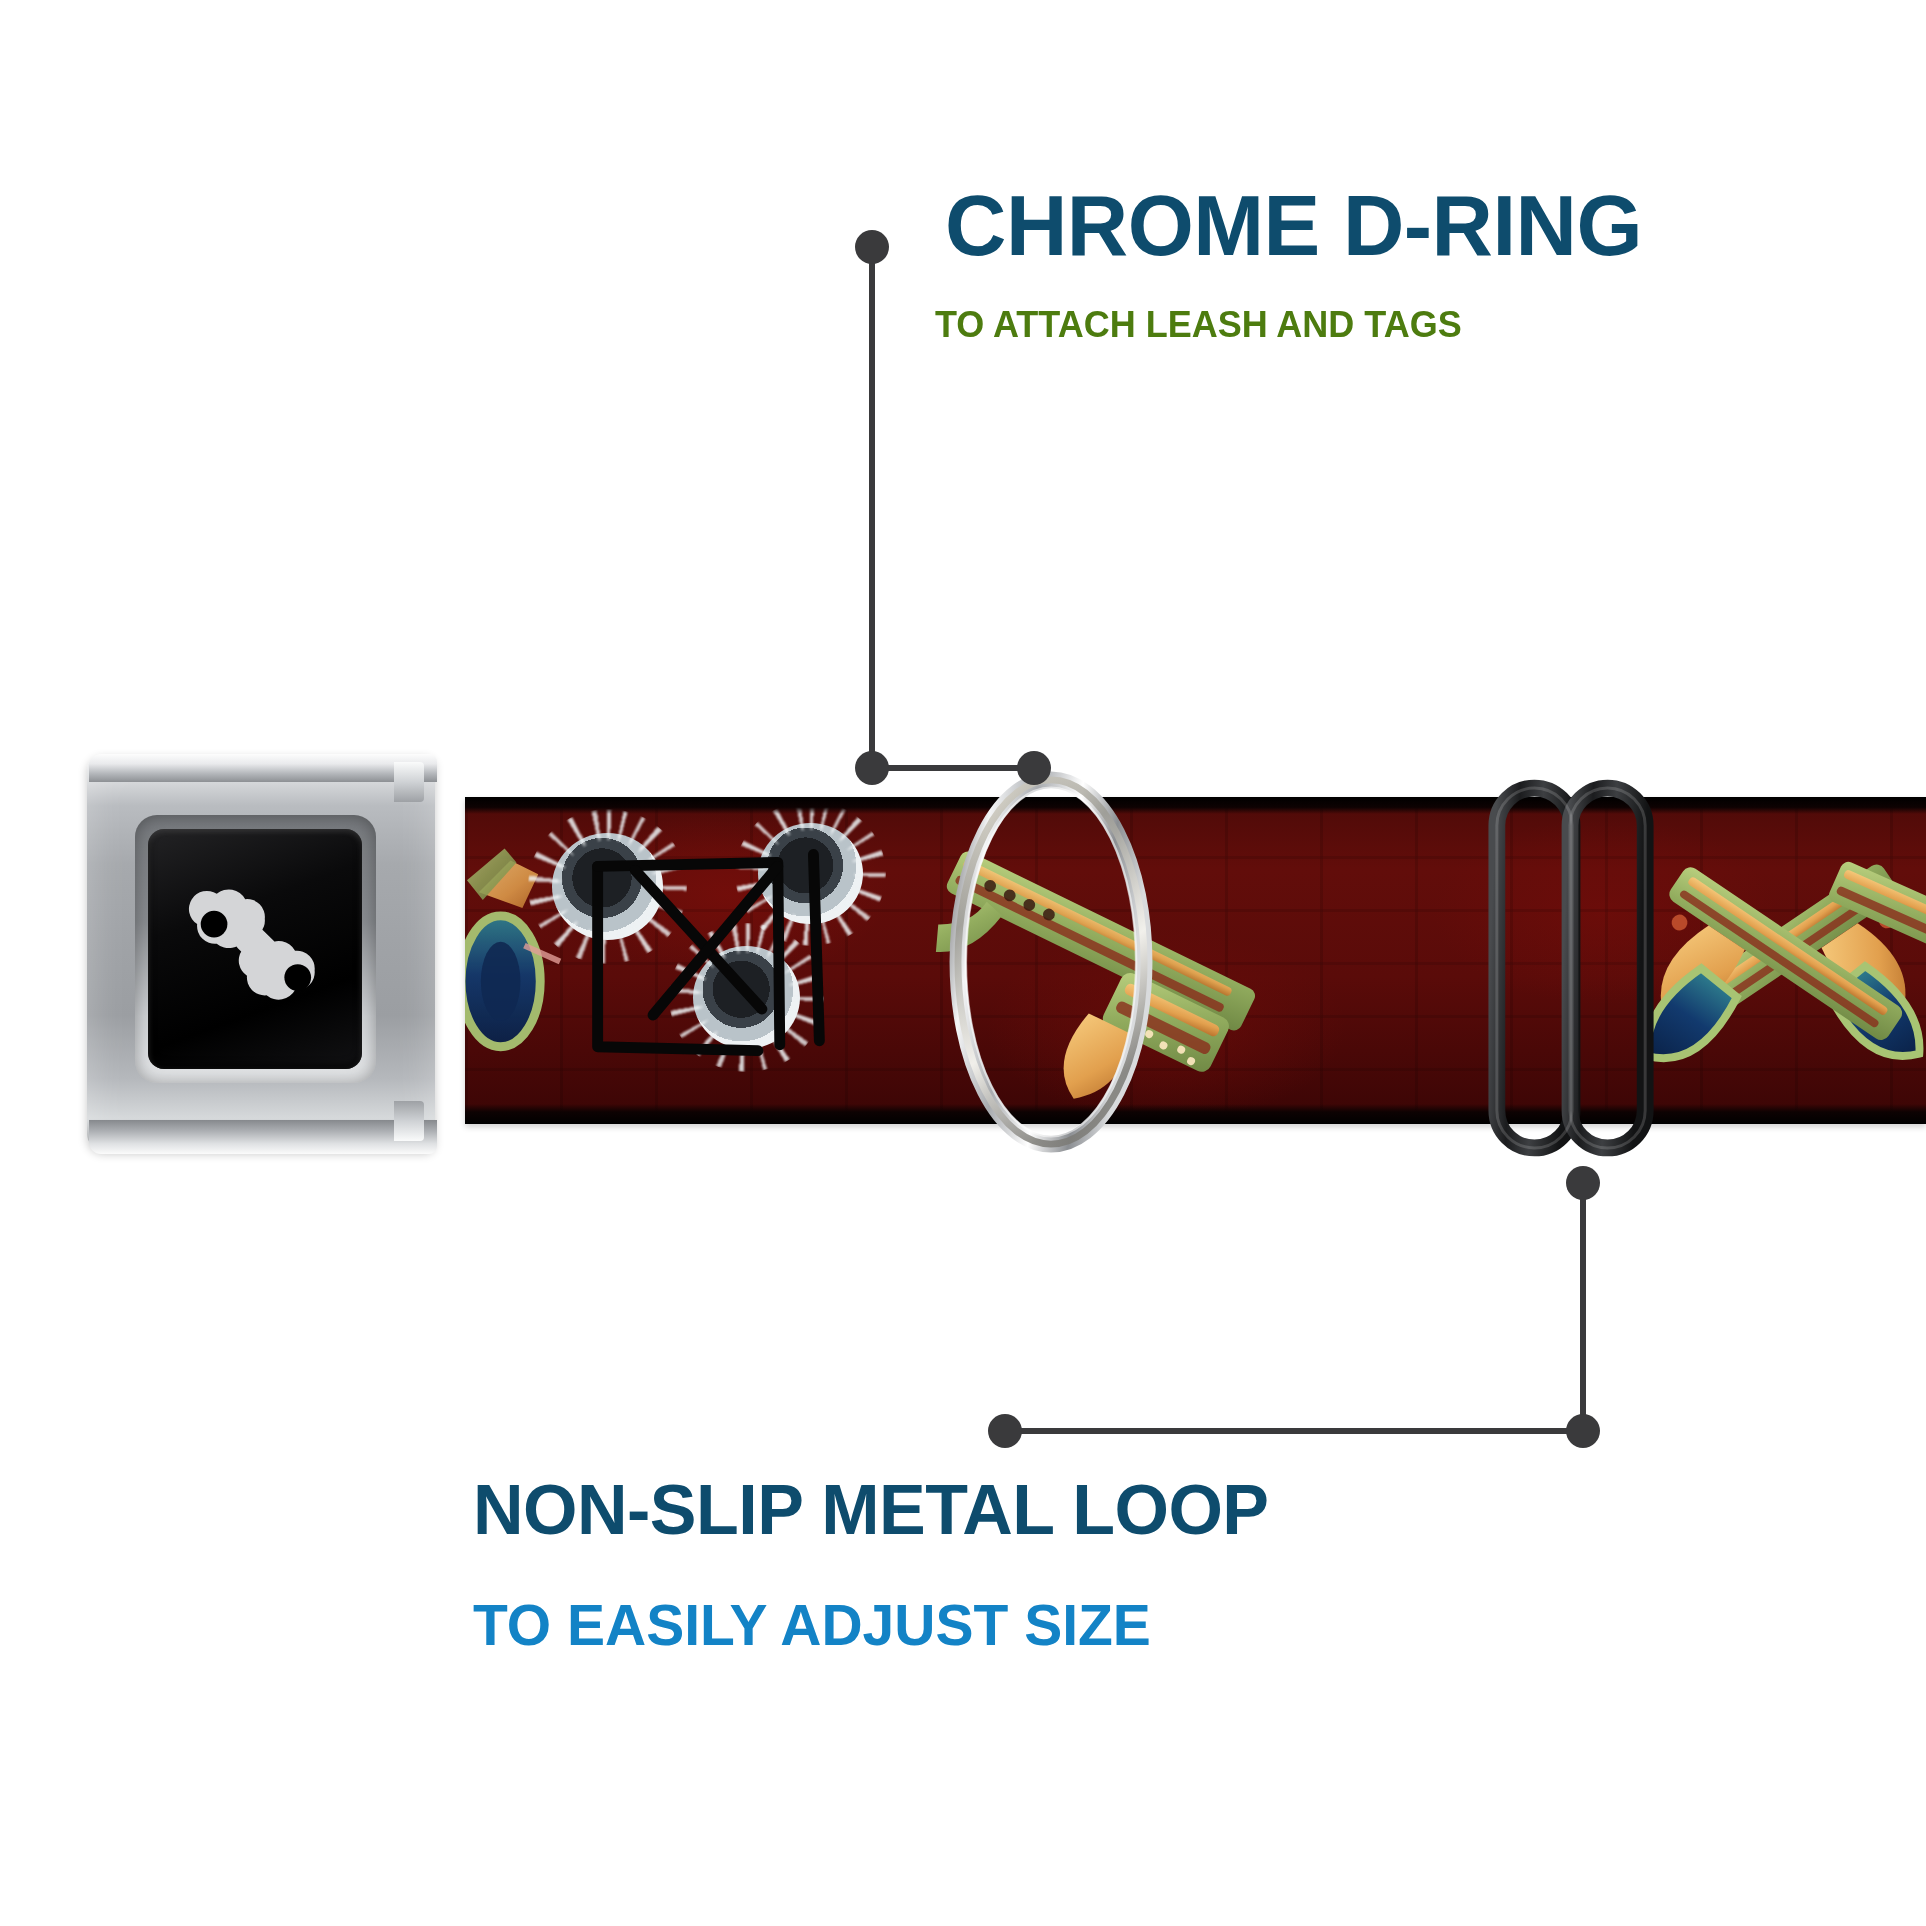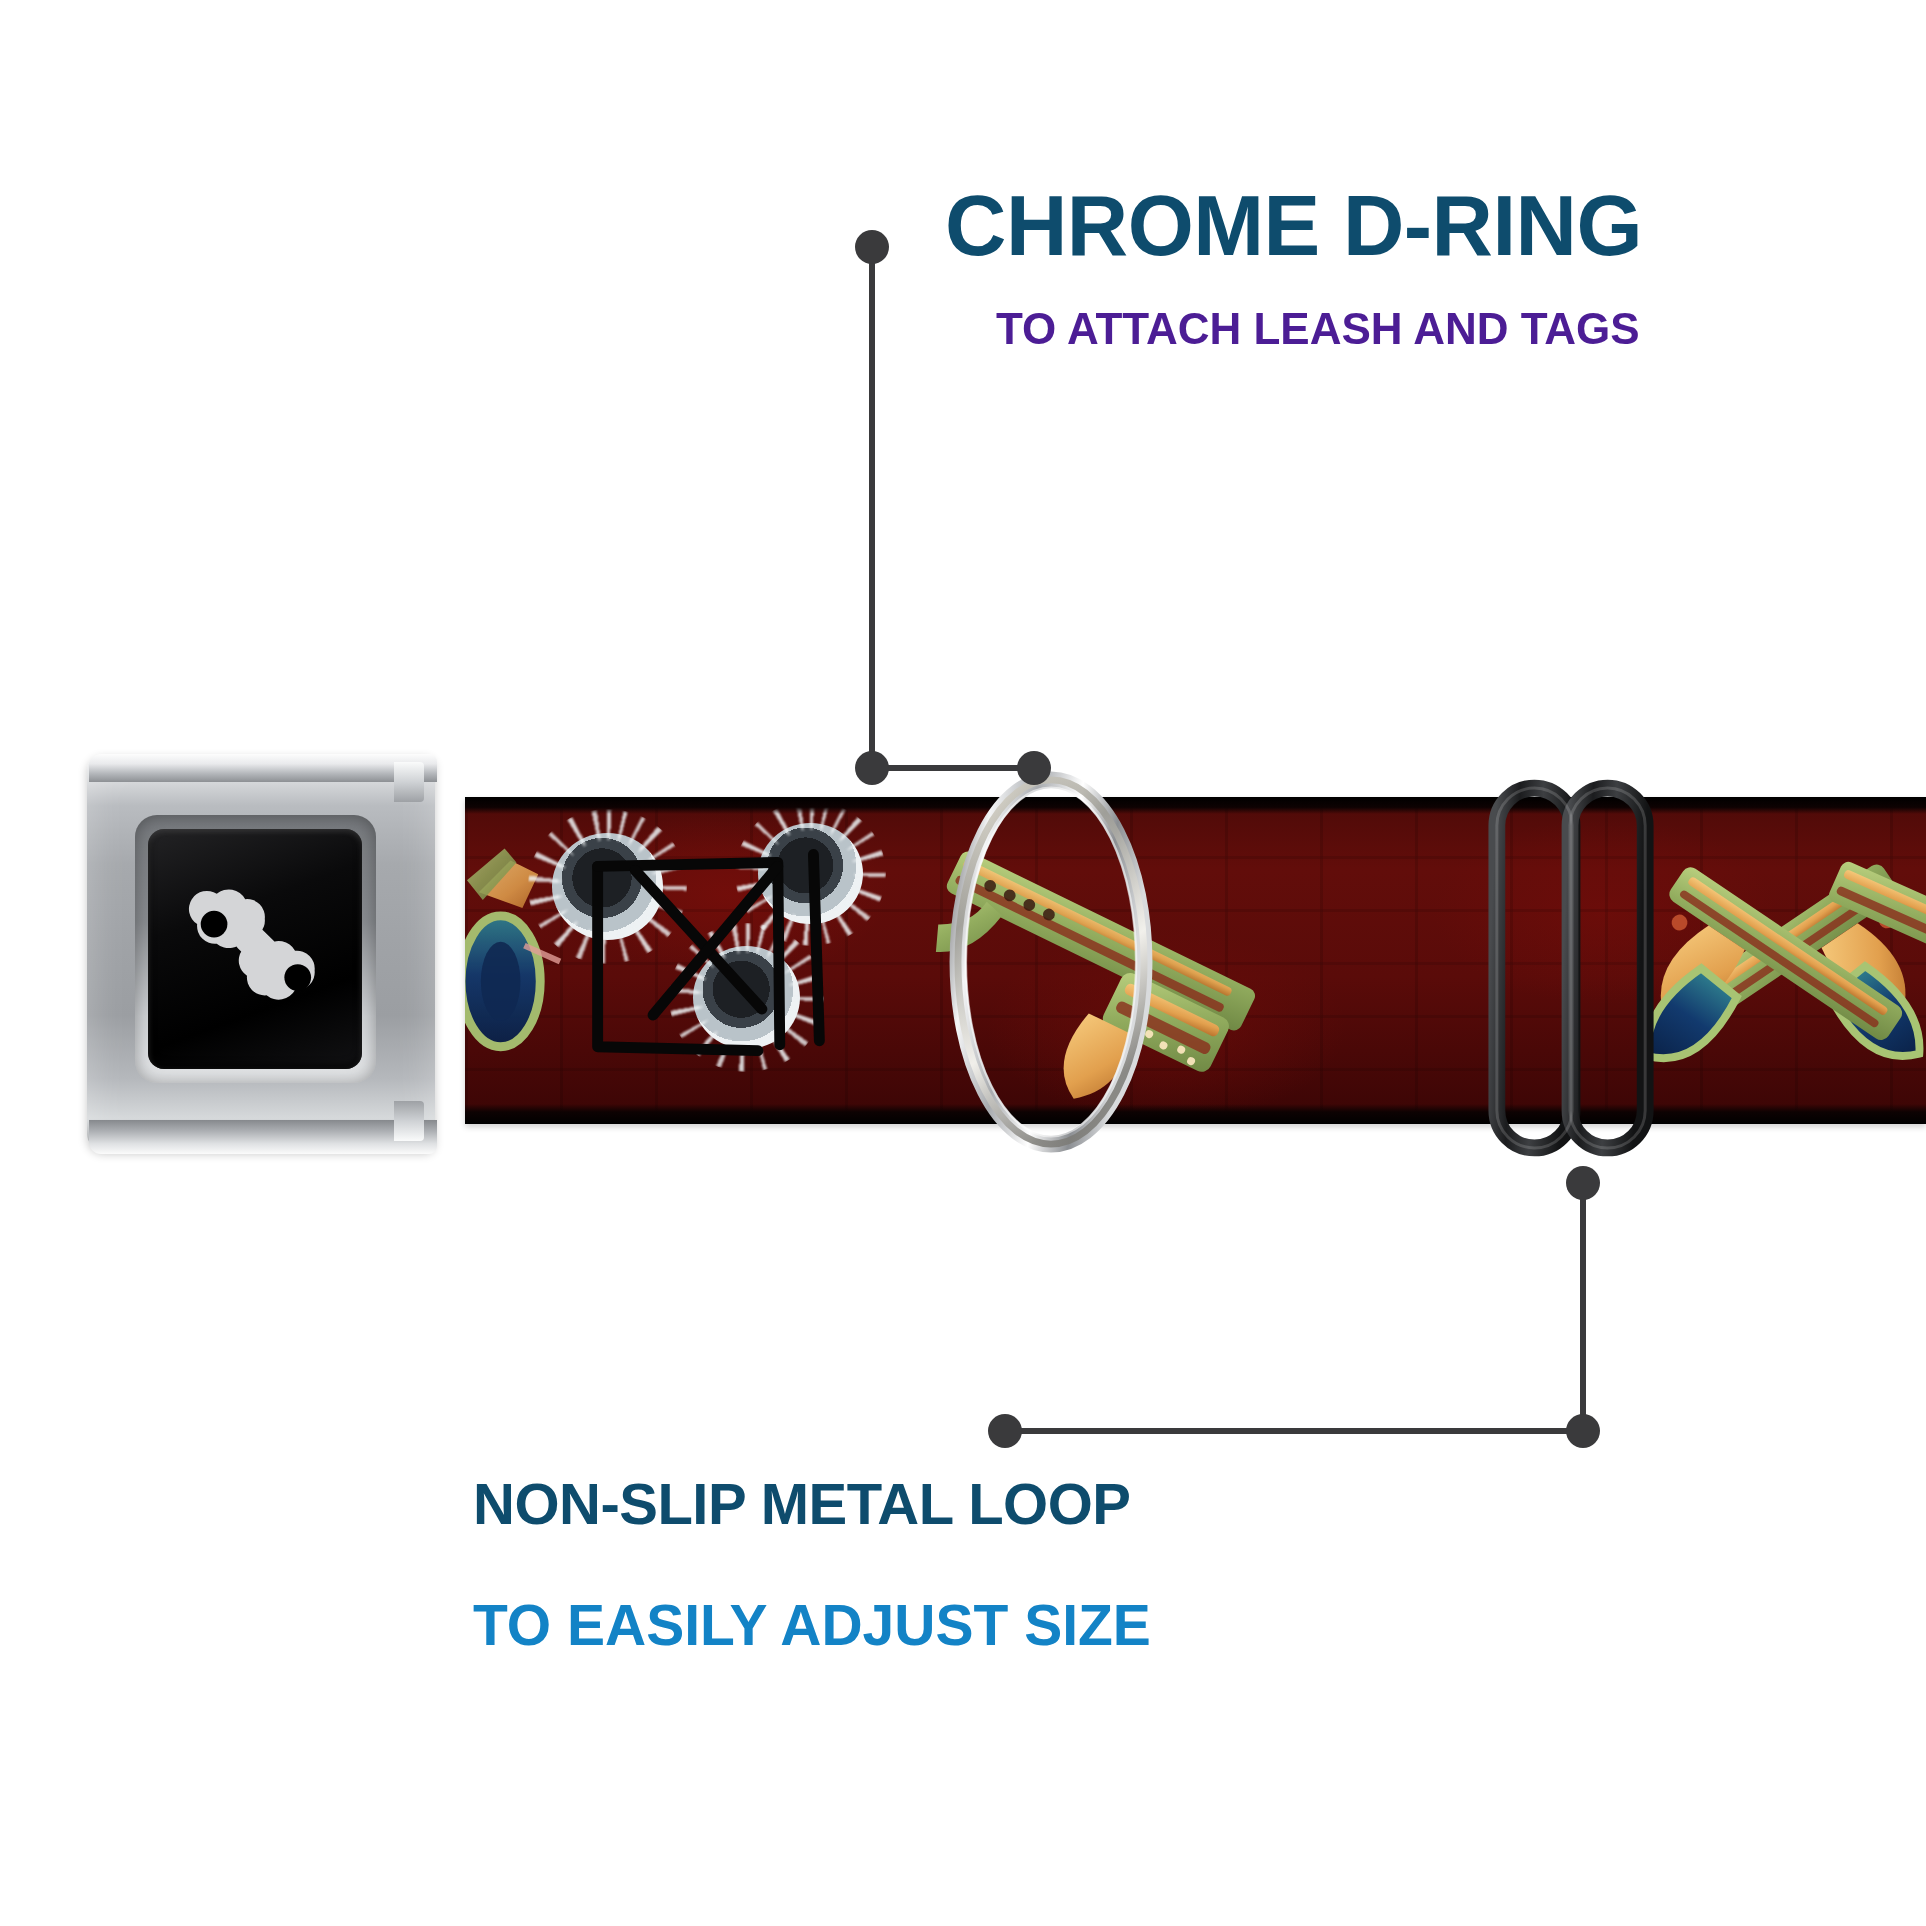--- a/index.html
+++ b/index.html
@@ -22,22 +22,22 @@
     line-height:1;
   }
   .callout-sub{
     position:absolute;
     font-weight:bold;
     letter-spacing:0px;
     white-space:nowrap;
     line-height:1;
   }
   #cal1-title{left:945px;top:183px;font-size:85px;color:#0e4c6d;}
-  #cal1-sub{left:996px;top:307px;font-size:44px;color:#4c1d95;}
-  #cal2-title{left:473px;top:1475px;font-size:58px;color:#0e4c6d;}
+  #cal1-sub{left:935px;top:307px;font-size:36px;color:#4d7c0f;}
+  #cal2-title{left:473px;top:1475px;font-size:70px;color:#0e4c6d;}
   #cal2-sub{left:473px;top:1597px;font-size:57px;color:#1383c6;}
 
   
   .dot{
     position:absolute;
     background:#3a3a3c;
     border-radius:50%;
     width:34px;height:34px;
     z-index:40;
   }

